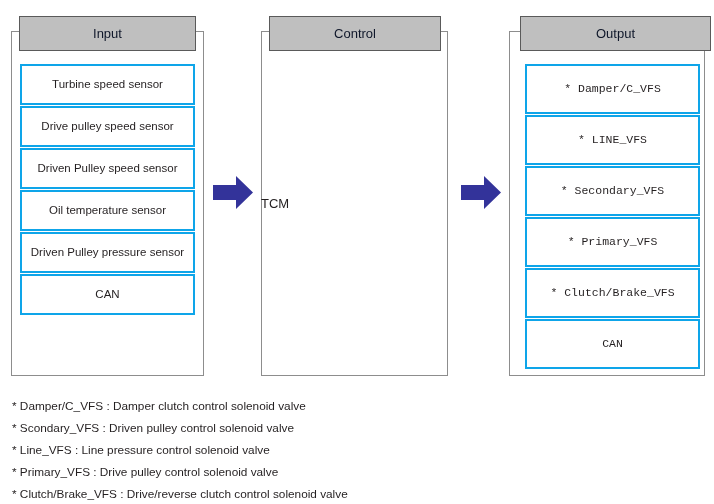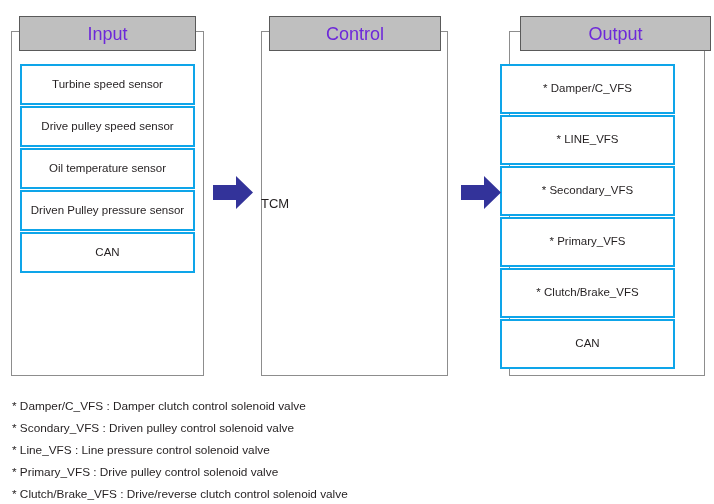--- a/index.html
+++ b/index.html
@@ -34,39 +34,39 @@
   .col-input   { left: 11px;  top: 31px;  width: 193px; height: 345px; }
   .col-control { left: 261px; top: 31px;  width: 187px; height: 345px; }
   .col-output  { left: 509px; top: 31px;  width: 196px; height: 345px; }
 
   
   .col-header {
     position: absolute;
     box-sizing: border-box;
     background: #bfbfbf;
     border: 1px solid #5a5a5a;
-    color: #6d28d9;
-    font-size: 18px;
+    color: #0f172a;
+    font-size: 13px;
     line-height: 1;
     display: flex;
     align-items: center;
     justify-content: center;
     z-index: 3;
   }
   .hdr-input   { left: 19px;  top: 16px; width: 177px; height: 35px; }
   .hdr-control { left: 269px; top: 16px; width: 172px; height: 35px; }
   .hdr-output  { left: 520px; top: 16px; width: 191px; height: 35px; }
 
   
   .item-stack {
     position: absolute;
     z-index: 2;
   }
   .stack-input  { left: 20px;  top: 64px; width: 175px; }
-  .stack-output { left: 500px; top: 64px; width: 175px; }
+  .stack-output { left: 525px; top: 64px; width: 175px; font-family: Liberation Mono, monospace; }
 
   .item-box {
     box-sizing: border-box;
     border: 2px solid #0ea5e9;
     background: #ffffff;
     display: flex;
     align-items: center;
     justify-content: center;
     font-size: 11.5px;
     line-height: 1.15;
@@ -127,20 +127,23 @@
   <div class="col-header hdr-input">
     <span>Input</span>
   </div>
 
   <div class="item-stack stack-input">
     <div class="item-box">
       <span>Turbine speed sensor</span>
     </div>
     <div class="item-box">
       <span>Drive pulley speed sensor</span>
+    </div>
+    <div class="item-box">
+      <span>Driven Pulley speed sensor</span>
     </div>
     <div class="item-box">
       <span>Oil temperature sensor</span>
     </div>
     <div class="item-box">
       <span>Driven Pulley pressure sensor</span>
     </div>
     <div class="item-box">
       <span>CAN</span>
     </div>

